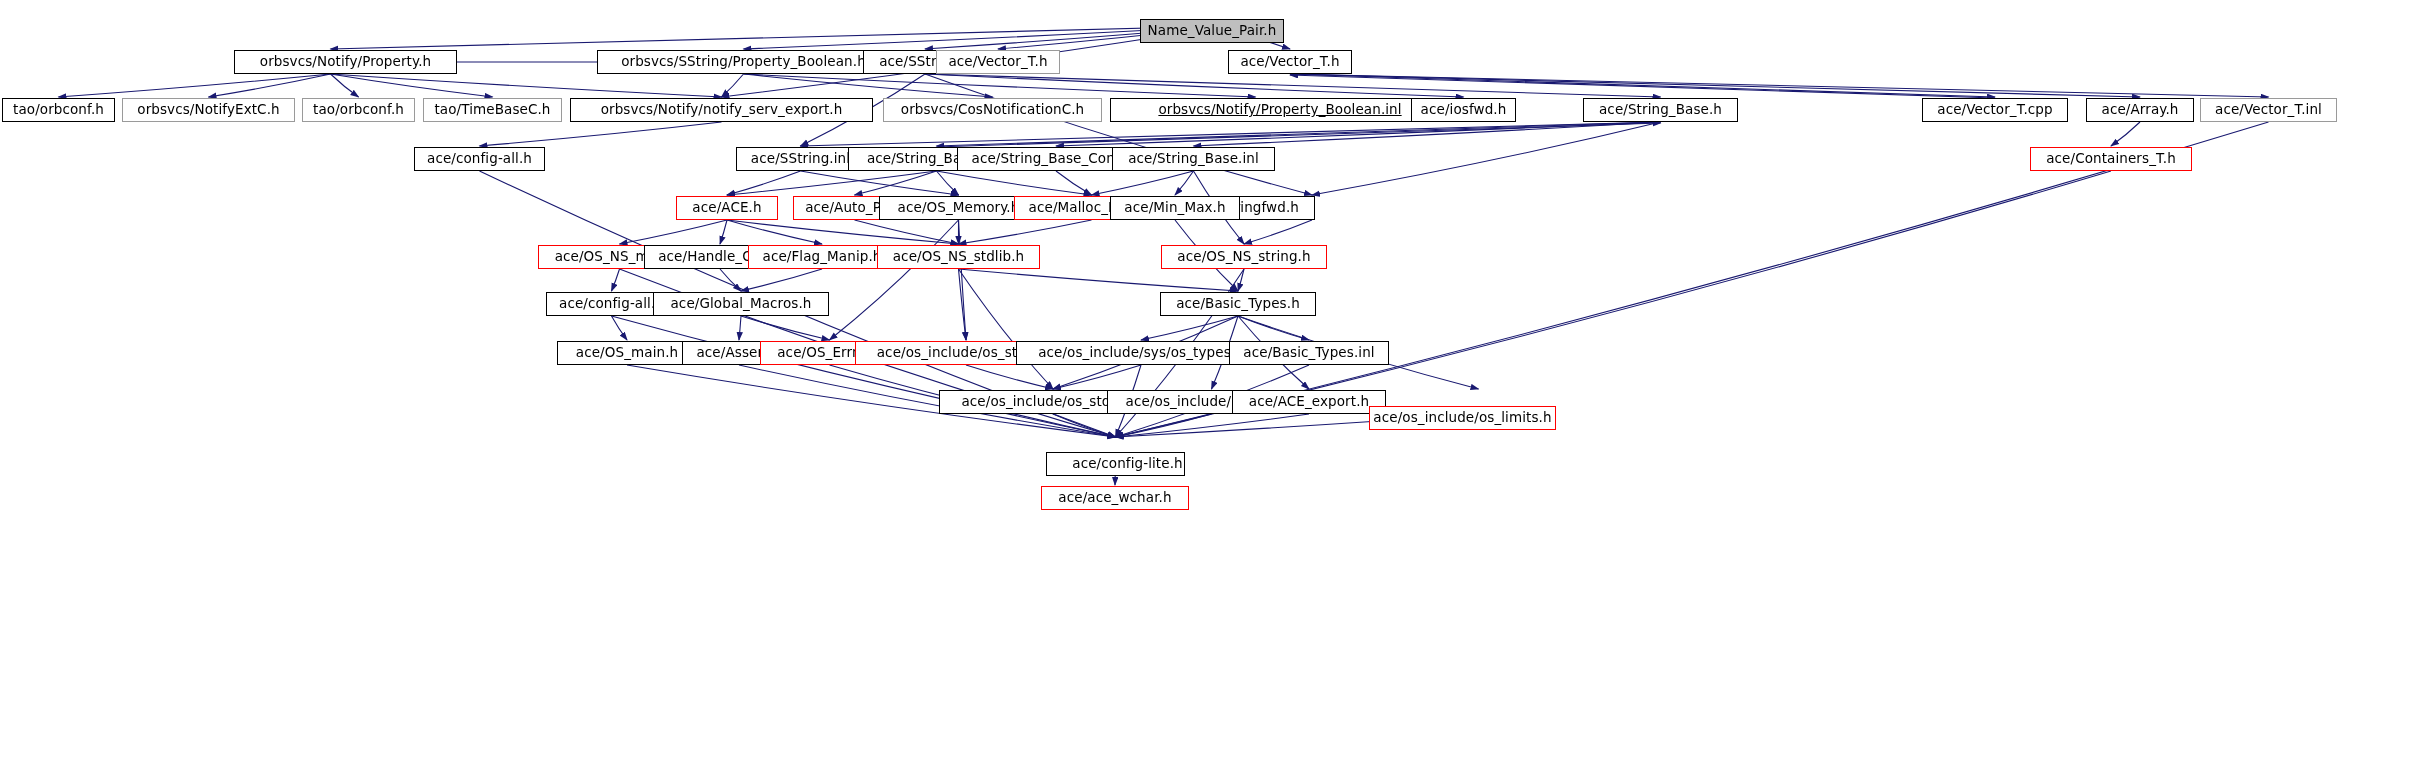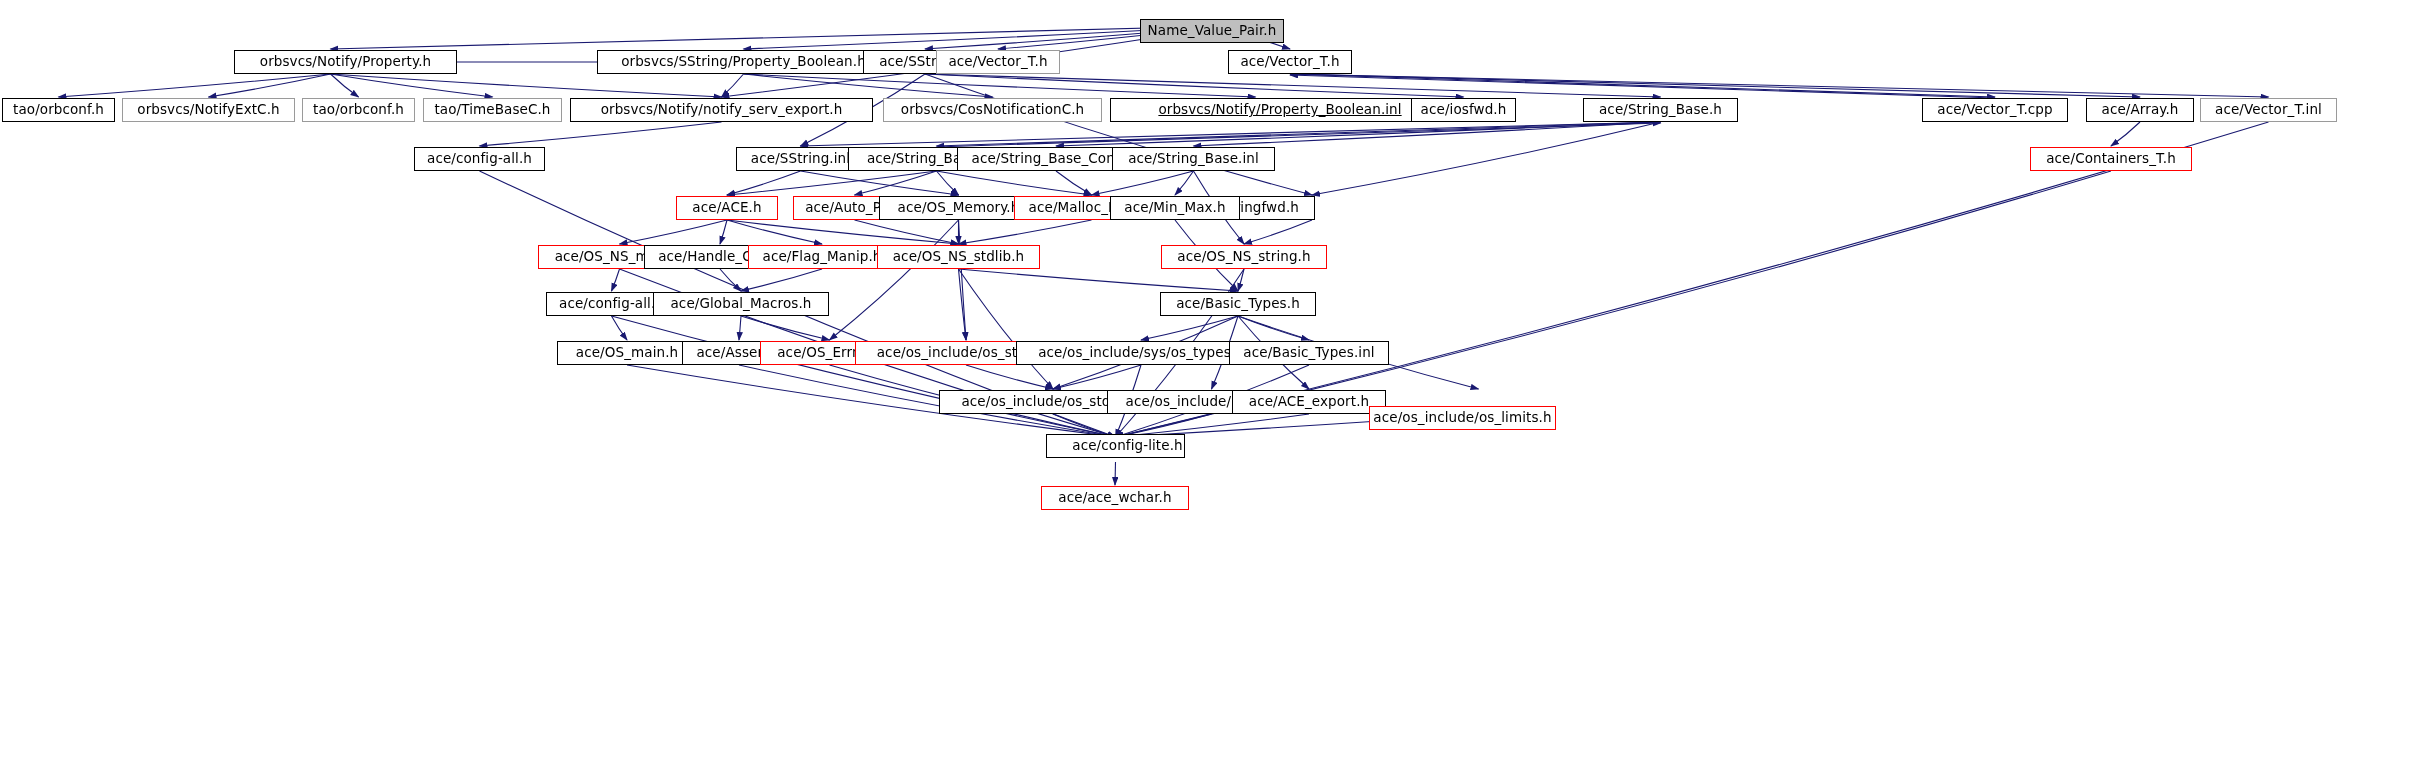--- a/index.html
+++ b/index.html
@@ -193,16 +193,16 @@
       <div class="node" style="left: 557px; top: 341px; width: 140px;">ace/OS_main.h</div>
       <div class="node" style="left: 682px; top: 341px; width: 114px;">ace/Assert.h</div>
       <div class="node red" style="left: 760px; top: 341px; width: 139px;">ace/OS_Errno.h</div>
       <div class="node red" style="left: 855px; top: 341px; width: 222px;">ace/os_include/os_stdlib.h</div>
       <div class="node" style="left: 1016px; top: 341px; width: 250px;">ace/os_include/sys/os_types.h</div>
       <div class="node" style="left: 1229px; top: 341px; width: 160px;">ace/Basic_Types.inl</div>
       <div class="node" style="left: 939px; top: 390px; width: 228px;">ace/os_include/os_stddef.h</div>
       <div class="node" style="left: 1107px; top: 390px; width: 209px;">ace/os_include/os_float.h</div>
       <div class="node" style="left: 1232px; top: 390px; width: 154px;">ace/ACE_export.h</div>
       <div class="node red" style="left: 1369px; top: 390px; width: 187px; margin-top: 16px;">ace/os_include/os_limits.h</div>
-      <div class="node" style="left: 1046px; top: 434px; width: 139px; padding-left: 30px;">ace/config-lite.h</div>
+      <div class="node" style="left: 1046px; top: 452px; width: 139px; padding-left: 30px;">ace/config-lite.h</div>
       <div class="node red" style="left: 1041px; top: 486px; width: 148px;">ace/ace_wchar.h</div>
     </div>
 </div>
 
 </body></html>

